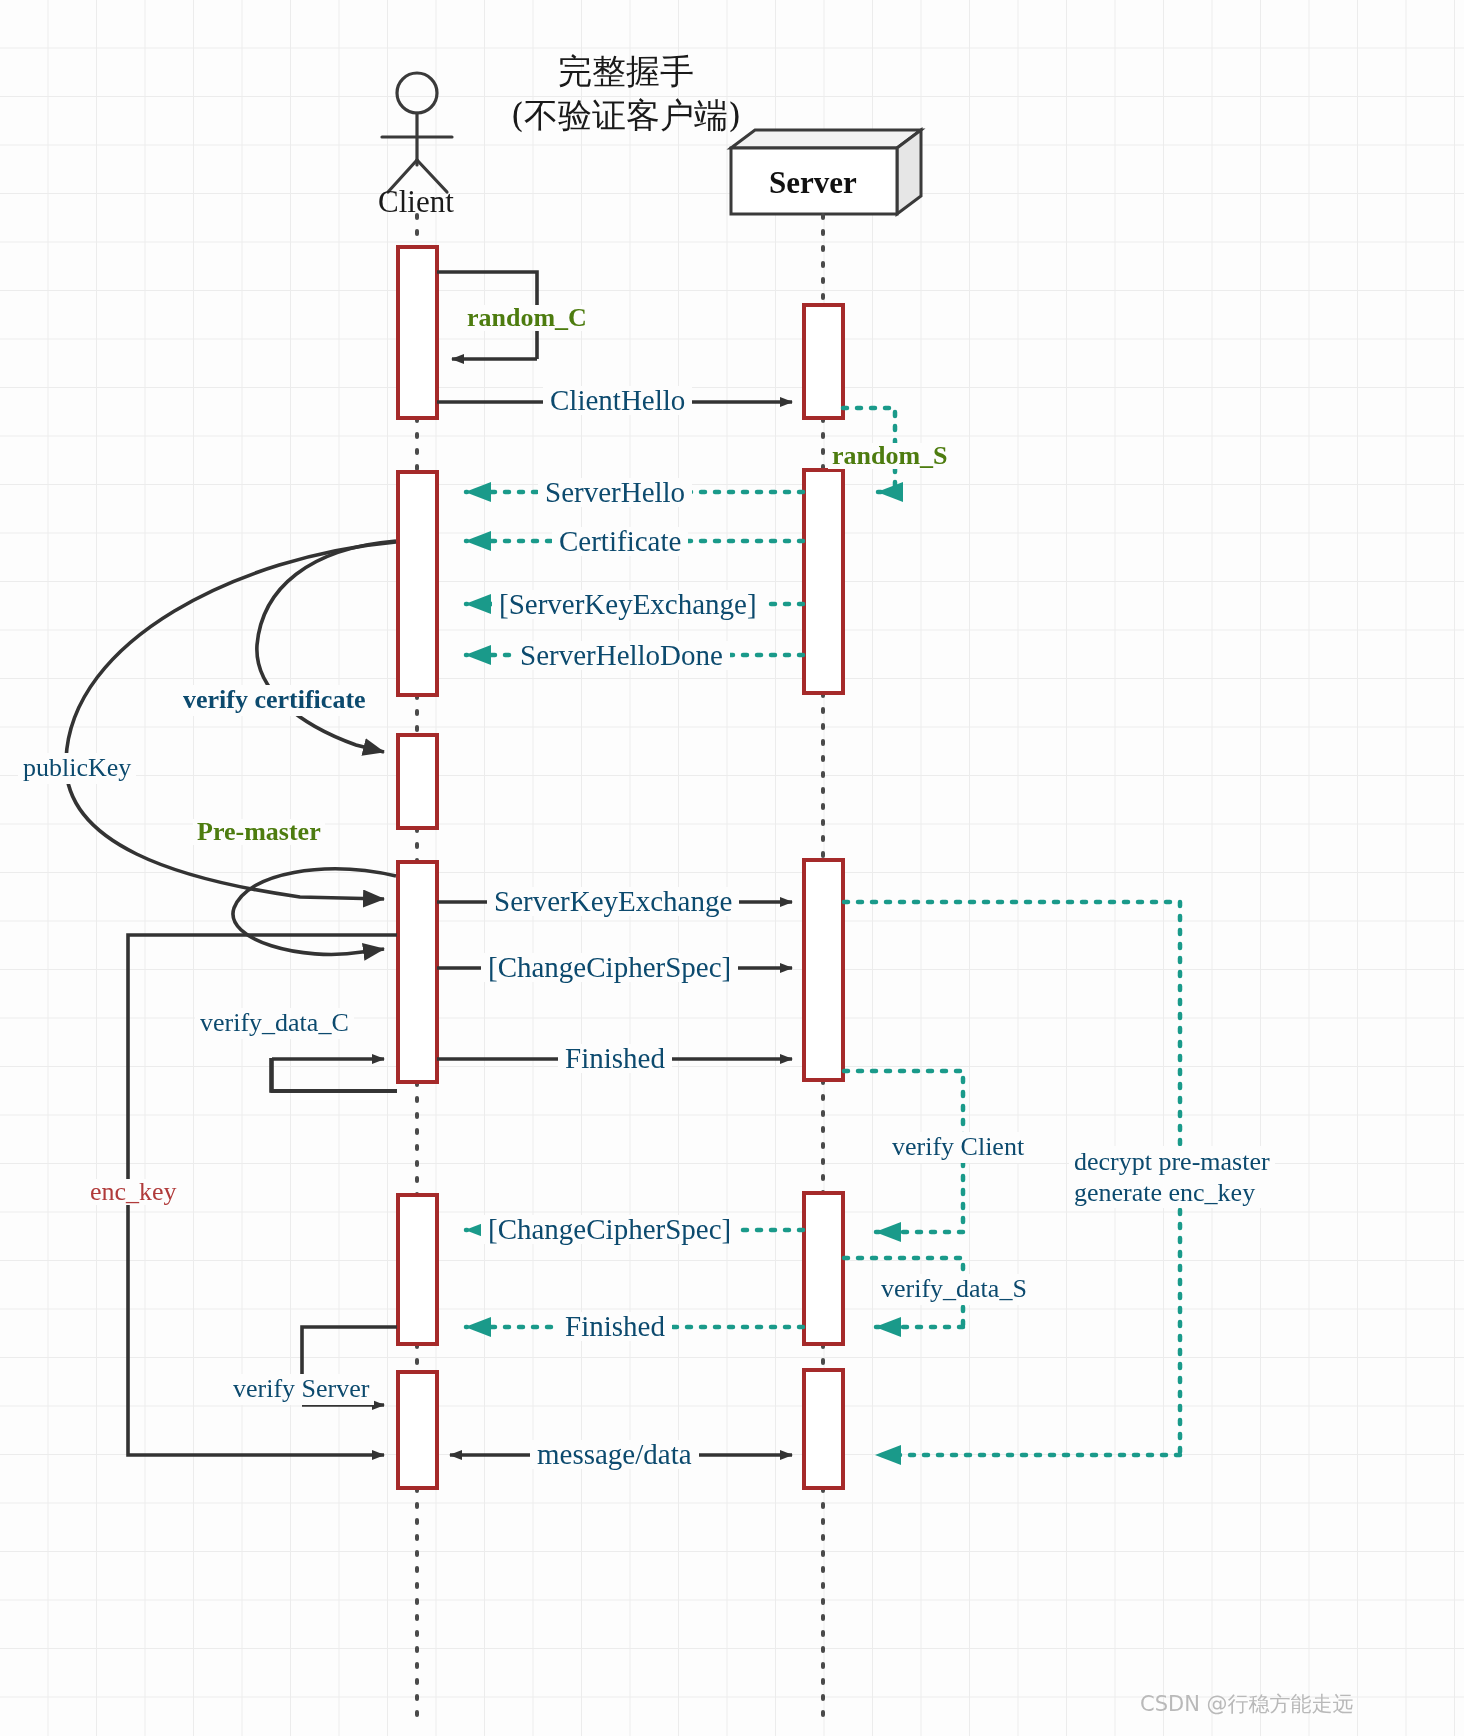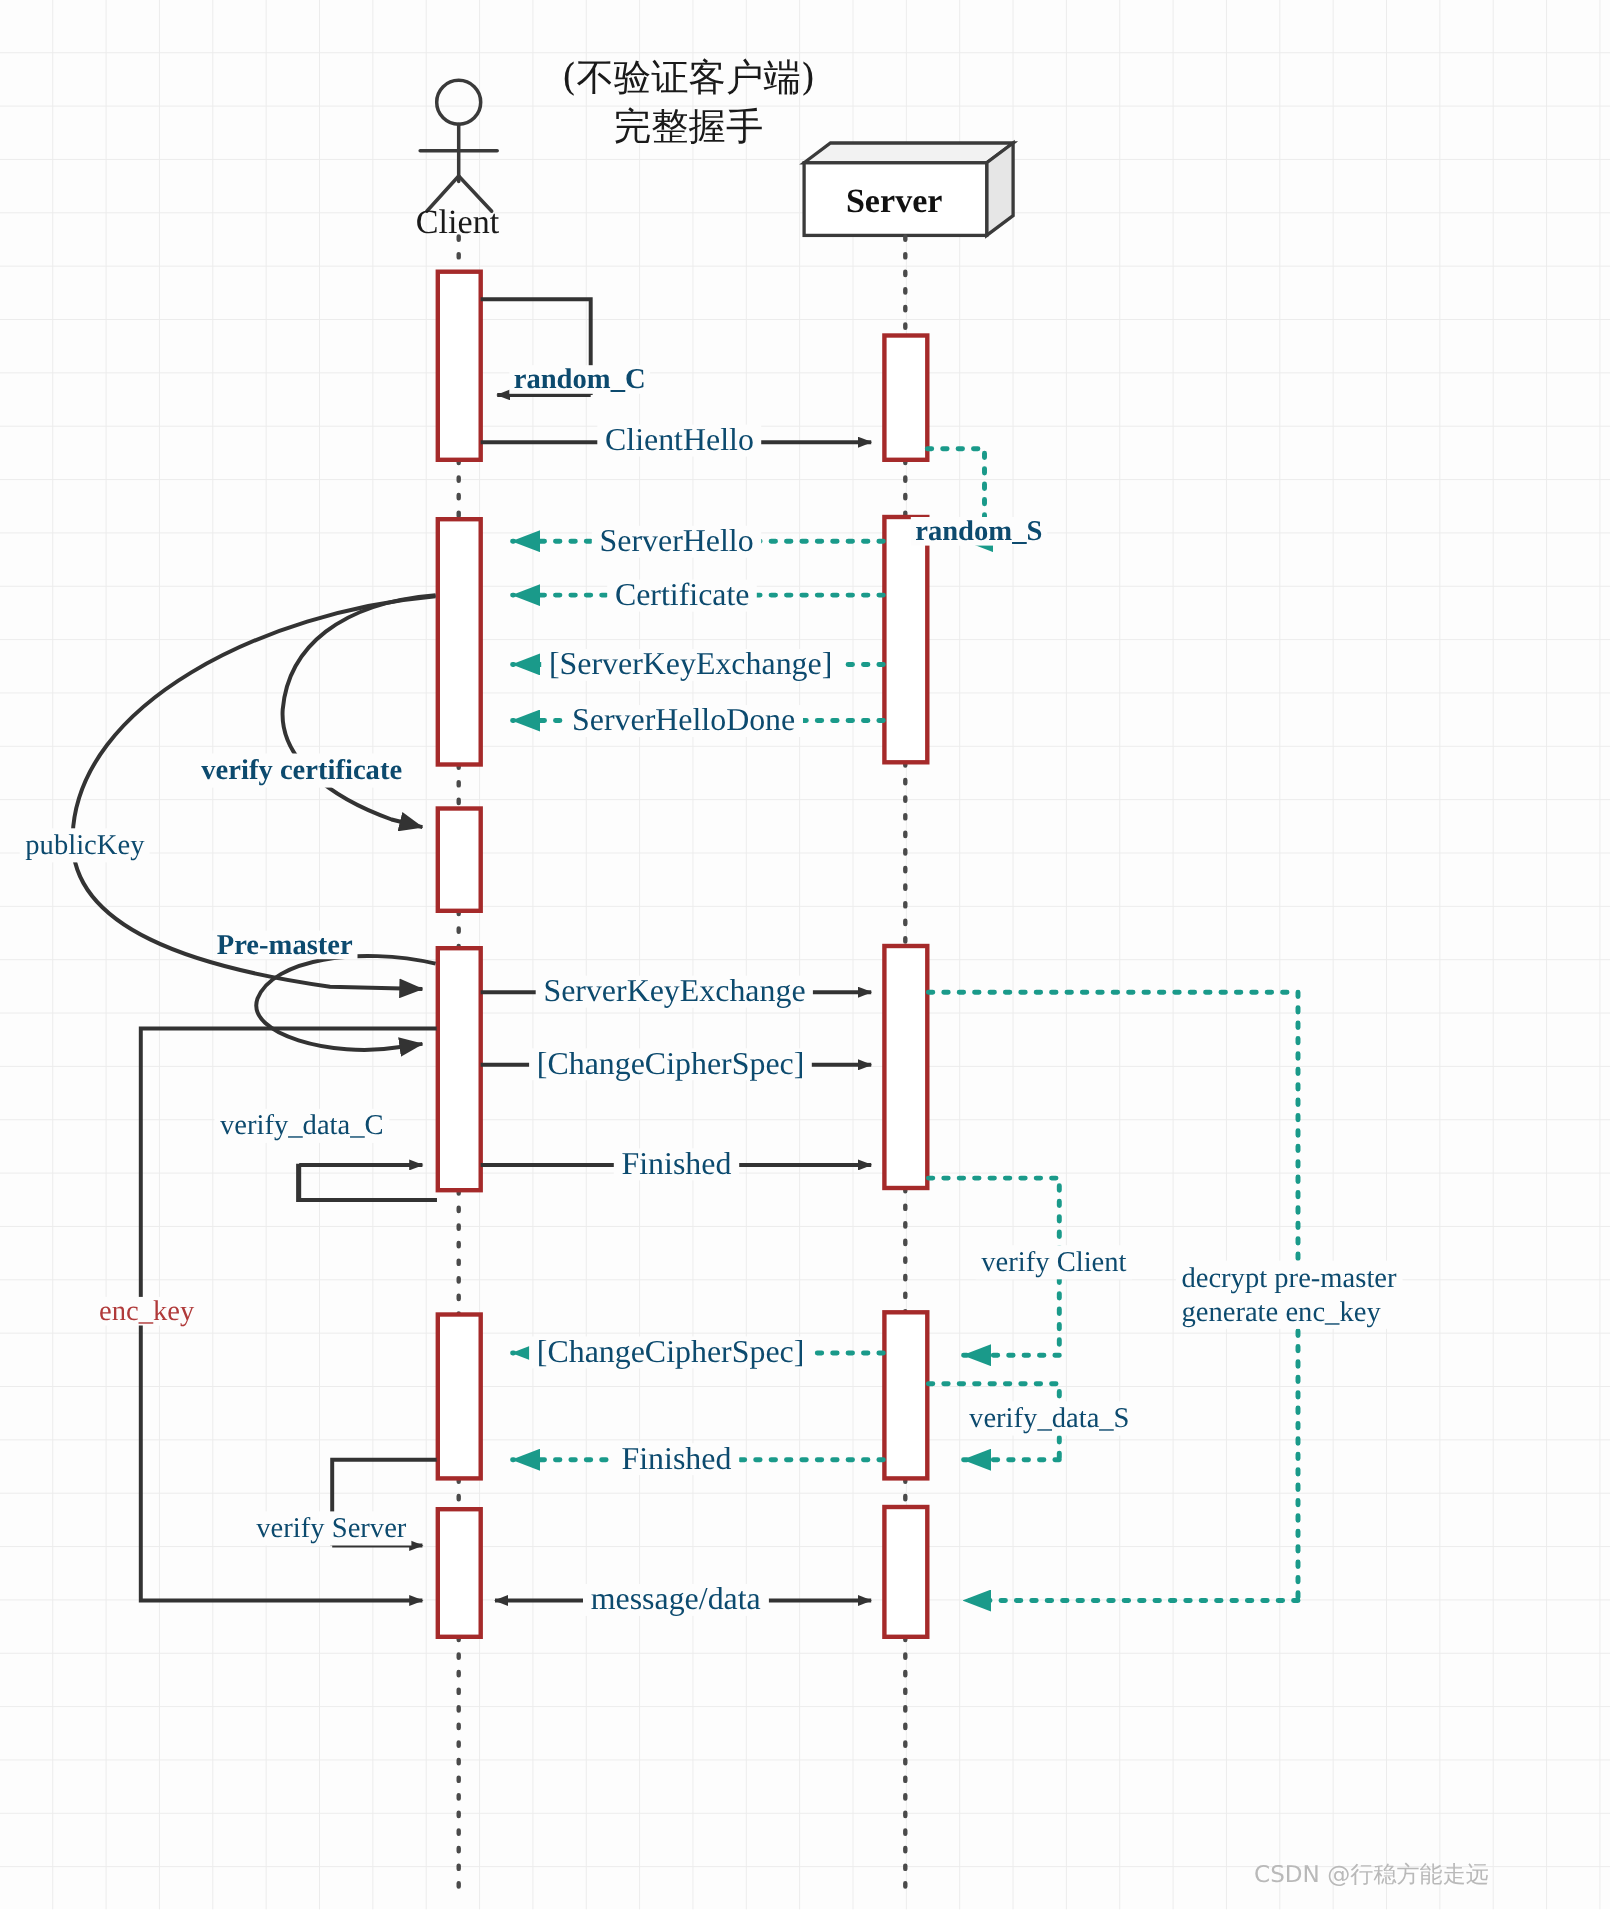--- a/index.html
+++ b/index.html
@@ -40,25 +40,24 @@
   }
   .note-lbl {
     font-size: 26px;
     background: #fdfdfd;
     padding: 0 5px;
     line-height: 1.18;
   }
   .green-lbl {
     font-size: 26px;
     font-weight: bold;
-    color: #0c4a6e;
+    color: #4d7c0f;
     background: #fdfdfd;
     padding: 0 4px;
     line-height: 1;
-    margin-top: 27px;
   }
   .red-lbl {
     font-size: 26px;
     color: #b03a3a;
     background: #fdfdfd;
     padding: 0 4px;
     line-height: 1;
   }
   .title-lbl {
     font-size: 34px;
@@ -259,22 +258,22 @@
       <path d="M302,1405 L384,1405" marker-end="url(#arrowBlack)"></path>
     </g>
 
     <g stroke="#333333" stroke-width="3.6" fill="none">
       <line x1="450" y1="1455" x2="792" y2="1455" marker-end="url(#arrowBlack)" marker-start="url(#arrowBlackStart)"></line>
     </g>
 
   </svg>
 
   <div class="lbl title-lbl" style="left:496px; top:50px; width:260px;">
+    <div>完整握手</div>
     <div>(不验证客户端)</div>
-    <div>完整握手</div>
   </div>
 
   <div class="lbl actor-name" style="left:378px; top:184px;">Client</div>
 
   <div class="lbl server-name" style="left:769px; top:165px;">Server</div>
 
   <div class="lbl green-lbl" style="left:463px; top:305px;">random_C</div>
 
   <div class="lbl msg-lbl" style="left:543px; top:386px;">ClientHello</div>
 

